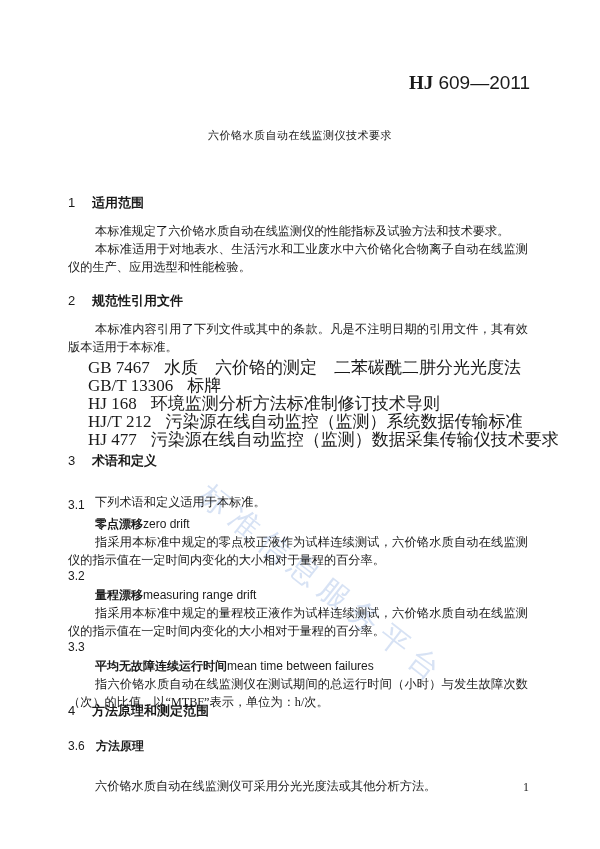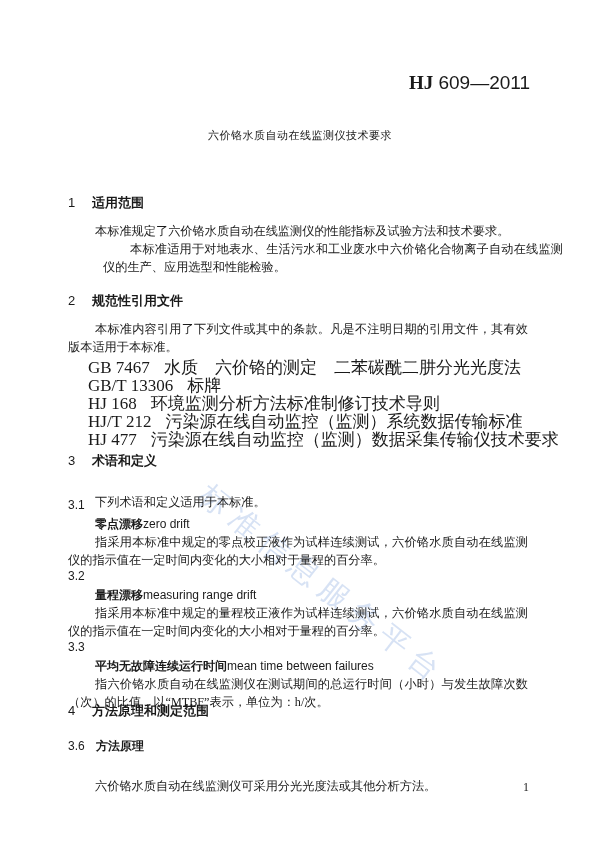--- a/index.html
+++ b/index.html
@@ -34,21 +34,21 @@
   <b>HJ</b>
   <span>609—2011</span>
 </div>
 
 <div class="abs doc-title sans">六价铬水质自动在线监测仪技术要求</div>
 
 <div class="abs h1 sans" style="top:194px;">
   <span class="num">1</span><span>适用范围</span>
 </div>
 <div class="abs para serif" style="top:222px;">本标准规定了六价铬水质自动在线监测仪的性能指标及试验方法和技术要求。</div>
-<div class="abs para serif" style="top:240px;margin-left:35px;">本标准适用于对地表水、生活污水和工业废水中六价铬化合物离子自动在线监测仪的生产、应用选型和性能检验。</div>
+<div class="abs para serif" style="top:240px;">本标准适用于对地表水、生活污水和工业废水中六价铬化合物离子自动在线监测仪的生产、应用选型和性能检验。</div>
 
 <div class="abs h1 sans" style="top:292px;">
   <span class="num">2</span><span>规范性引用文件</span>
 </div>
 <div class="abs para serif" style="top:320px;">本标准内容引用了下列文件或其中的条款。凡是不注明日期的引用文件，其有效版本适用于本标准。</div>
 
 <div class="abs ref serif" style="top:356px;">
   <span class="code">GB 7467</span><span class="sp"></span><span>水质　六价铬的测定　二苯碳酰二肼分光光度法</span>
 </div>
 <div class="abs ref serif" style="top:374px;">

